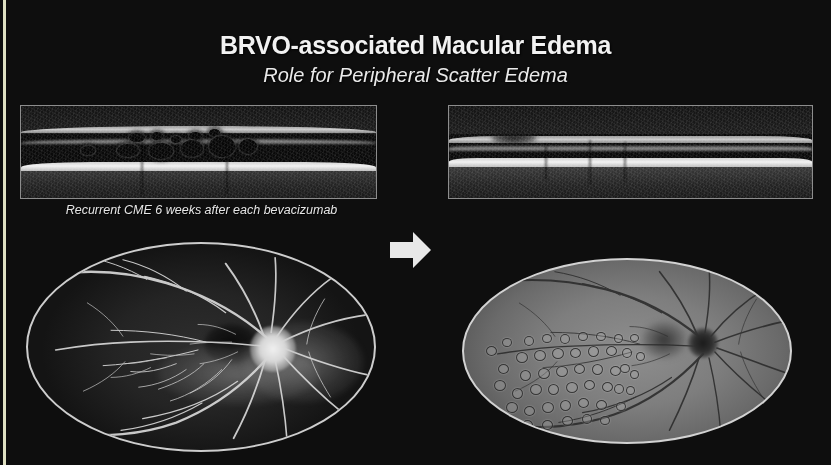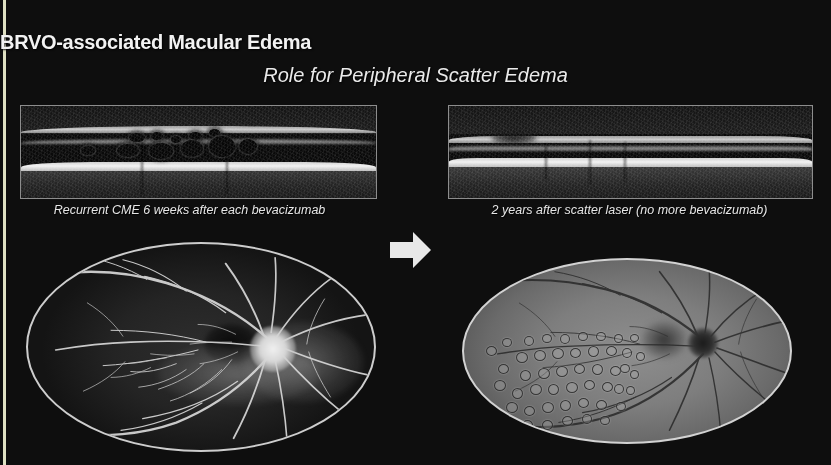--- a/index.html
+++ b/index.html
@@ -9,22 +9,22 @@
     font-family:"Liberation Sans","DejaVu Sans",sans-serif;
   }
   #slide{position:absolute;inset:0;background:#0e0e0e;}
 
   
   .edge-strip{position:absolute;left:3px;top:0;width:3px;height:465px;
     background:#dfe0c2;}
 
   
   .title{
-    position:absolute;left:0;right:0;top:31px;text-align:left;
-    color:#f2f2f2;font-size:20px;font-weight:bold;letter-spacing:-0.3px;
+    position:absolute;left:0;right:0;top:31px;text-align:center;
+    color:#f2f2f2;font-size:25px;font-weight:bold;letter-spacing:-0.3px;
     font-stretch:condensed;
     text-shadow:1px 1px 2px rgba(0,0,0,.9);
   }
   .subtitle{
     position:absolute;left:0;right:0;top:64px;text-align:center;
     color:#eaeaea;font-size:20px;font-style:italic;
     text-shadow:1px 1px 2px rgba(0,0,0,.9);
   }
 
   
@@ -69,21 +69,21 @@
 
   .shadowcol{position:absolute;width:2px;background:rgba(0,0,0,.55);
     filter:blur(.8px);}
 
   
   .caption{
     position:absolute;top:203px;color:#e6e6e6;font-size:12.5px;
     font-style:italic;text-align:center;white-space:nowrap;
     text-shadow:1px 1px 1px rgba(0,0,0,.9);
   }
-  .caption.left{left:12px;width:355px;}
+  .caption.left{left:24px;width:355px;}
   .caption.right{left:448px;width:363px;}
 
   
   .arrow{position:absolute;left:386px;top:228px;width:48px;height:44px;}
 
   
   .fundus{position:absolute;border-radius:50%;overflow:hidden;}
   .fundus.fa{
     left:26px;top:242px;width:350px;height:210px;
     background:
@@ -174,21 +174,20 @@
                   background:radial-gradient(ellipse,#141414 0%,rgba(20,20,20,.6) 60%,transparent 100%);
                   filter:blur(2px);"></div>
 
       <div class="shadowcol" style="left:140px;top:34px;height:44px;"></div>
       <div class="shadowcol" style="left:175px;top:36px;height:40px;"></div>
       <div class="shadowcol" style="left:96px;top:38px;height:36px;"></div>
       <div class="speckle"></div>
     </div>
   </div>
 
-  <div class="caption right">2 years after scatter laser (no more bevacizumab)</div>
 
   <div class="arrow">
     <svg viewBox="0 0 48 44" aria-hidden="true">
       <path d="M4 14 H27 V4 L45 22 L27 40 V30 H4 Z" fill="#e8e8e8"></path>
     </svg>
   </div>
 
   <div class="fundus fa">
     <div class="macula-fa" style="left:176px;top:80px;"></div>
     <div class="leak" style="left:130px;top:100px;width:160px;height:60px;"></div>

